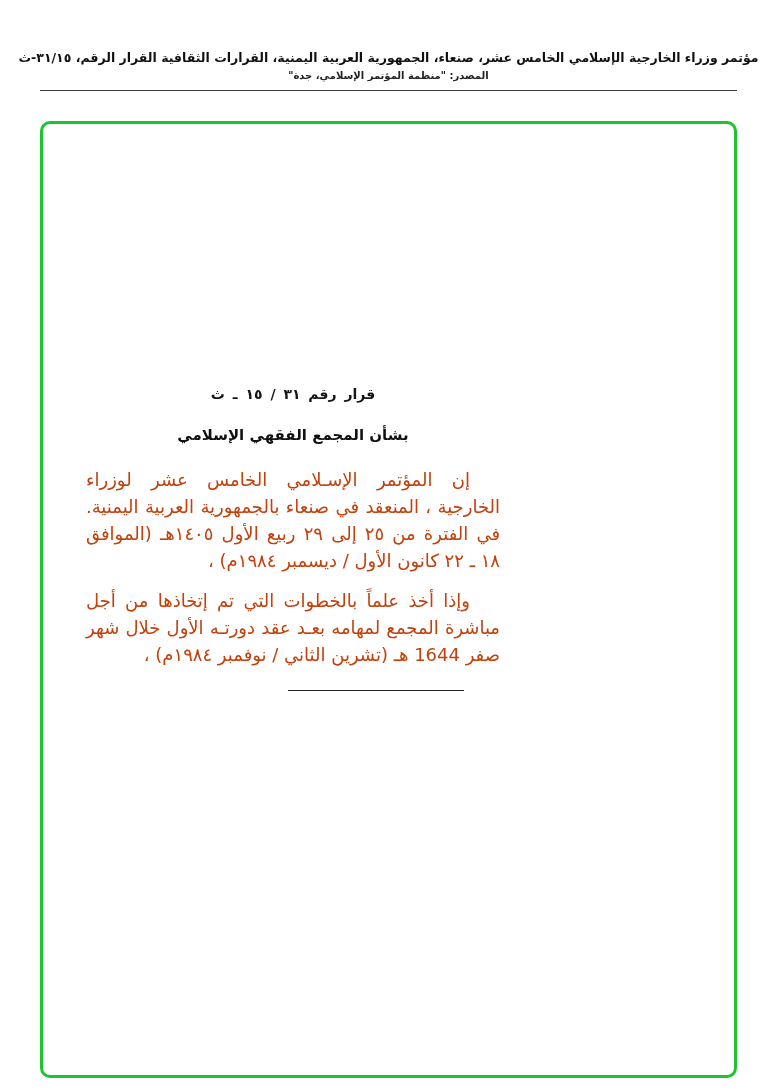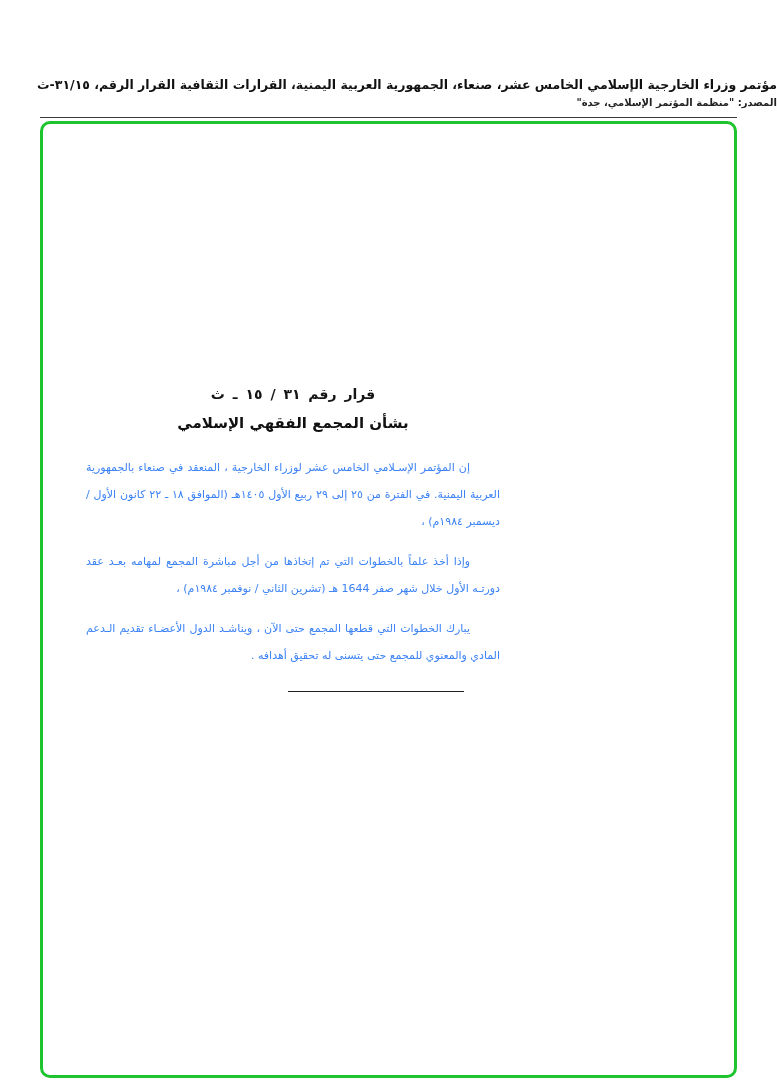--- a/index.html
+++ b/index.html
@@ -7,22 +7,22 @@
   body {
     width: 777px;
     height: 1092px;
     position: relative;
     font-family: "DejaVu Sans", sans-serif;
     color: #1c1c1c;
     overflow: hidden;
   }
   .page-header {
     direction: rtl;
+    text-align: center;
     padding-top: 50px;
-    margin-top: 27px;
   }
   .header-citation {
     font-size: 12.5px;
     font-weight: bold;
     letter-spacing: 0.2px;
     color: #111;
   }
   .header-source {
     font-size: 10px;
     font-weight: bold;
@@ -55,31 +55,31 @@
     text-align: center;
     font-size: 14px;
     font-weight: bold;
     word-spacing: 3px;
     color: #151515;
   }
   .doc-subtitle {
     text-align: center;
     font-size: 15px;
     font-weight: bold;
-    margin-top: 12px;
+    margin-top: 24px;
     color: #111;
   }
   .doc-paragraphs { margin-top: 22px; }
   .doc-paragraphs p {
-    font-size: 11px;
+    font-size: 18px;
     line-height: 27px;
     text-align: justify;
     text-indent: 30px;
     margin-bottom: 13px;
-    color: #3b82f6;
+    color: #c2410c;
   }
   .end-rule {
     border: none;
     border-top: 1.3px solid #222;
     width: 176px;
     margin-top: 22px;
     margin-right: 36px;
     margin-left: auto;
   }
 </style>
@@ -93,17 +93,16 @@
 
 <hr class="header-rule">
 
 <div class="scan-frame" style="border-color: rgb(29, 196, 45);">
   <div class="doc-body">
     <div class="doc-title">قرار رقم ٣١ / ١٥ ـ ث</div>
     <div class="doc-subtitle">بشأن المجمع الفقهي الإسلامي</div>
     <div class="doc-paragraphs">
       <p>إن المؤتمر الإسـلامي الخامس عشر لوزراء الخارجية ، المنعقد في صنعاء بالجمهورية العربية اليمنية. في الفترة من ٢٥ إلى ٢٩ ربيع الأول ١٤٠٥هـ (الموافق ١٨ ـ ٢٢ كانون الأول / ديسمبر ١٩٨٤م) ،</p>
       <p>وإذا أخذ علماً بالخطوات التي تم إتخاذها من أجل مباشرة المجمع لمهامه بعـد عقد دورتـه الأول خلال شهر صفر 1644 هـ (تشرين الثاني / نوفمبر ١٩٨٤م) ،</p>
-      <p>يبارك الخطوات التي قطعها المجمع حتى الآن ، ويناشـد الدول الأعضـاء تقديم الـدعم المادي والمعنوي للمجمع حتى يتسنى له تحقيق أهدافه .</p>
     </div>
     <hr class="end-rule">
   </div>
 </div>
 
 </body></html>

